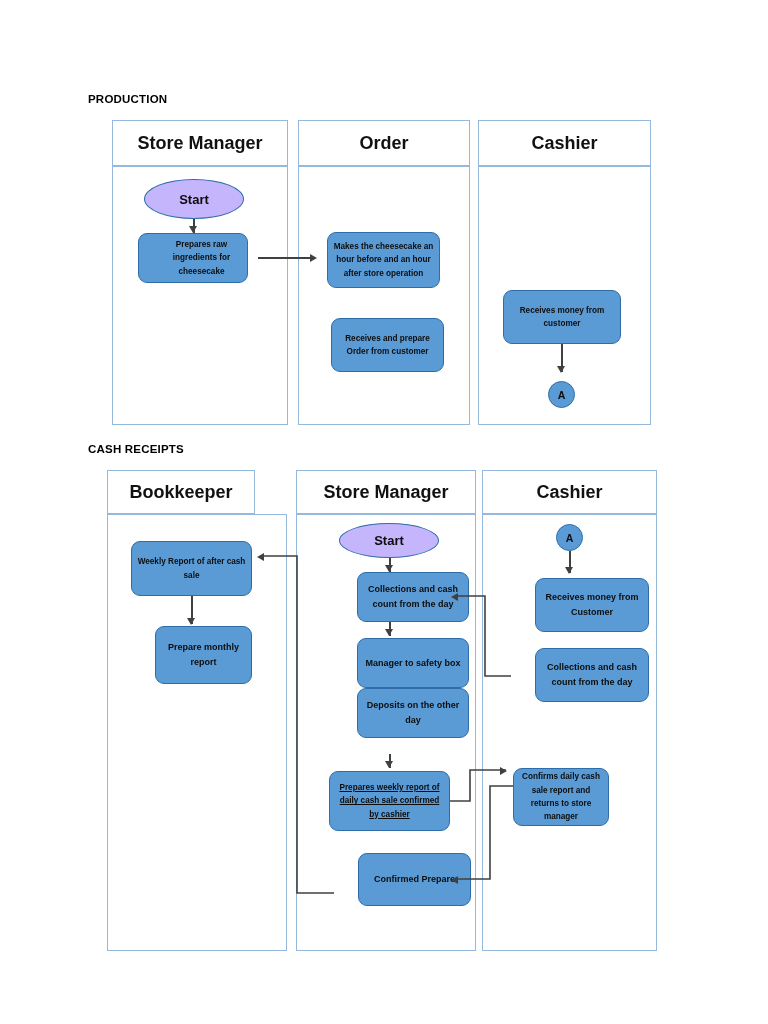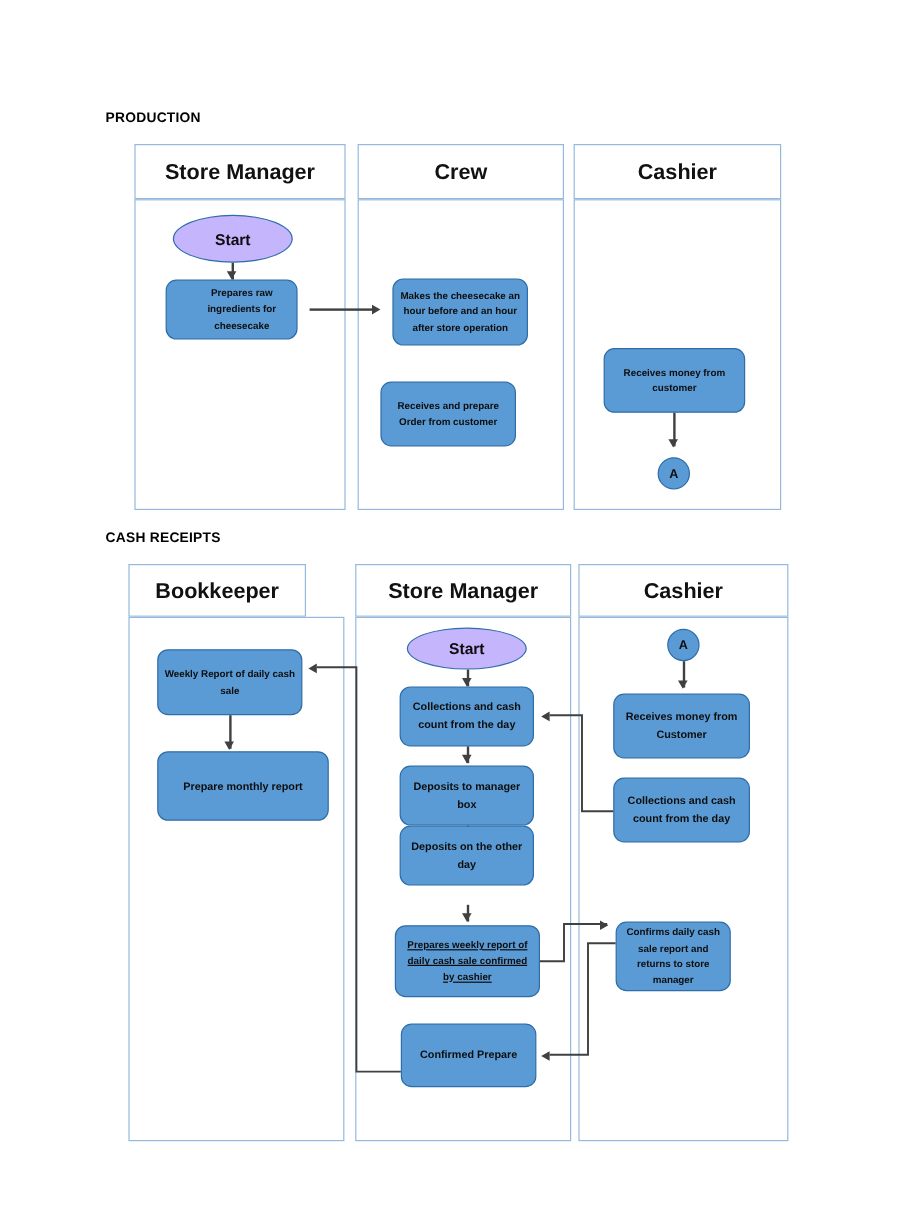--- a/index.html
+++ b/index.html
@@ -51,21 +51,21 @@
     display: flex;
     align-items: center;
     justify-content: center;
     text-align: center;
     font-size: 8.2px;
     font-weight: bold;
     line-height: 1.62;
     color: #0d0d0d;
     padding: 2px 5px;
   }
-  .node.big { font-size: 9px; }
+  .node.big { font-size: 9px; margin-left: 24px; }
 
   .oval {
     position: absolute;
     background: #c4b5fd;
     border: 1px solid #2E6DA8;
     border-radius: 50%;
     display: flex;
     align-items: center;
     justify-content: center;
     font-size: 13px;
@@ -97,76 +97,76 @@
   .arrow.left  { border-top: 4.5px solid transparent; border-bottom: 4.5px solid transparent; border-right: 7px solid #404040; }
 
   svg.flow-svg { position: absolute; left: 0; top: 0; pointer-events: none; }
 </style>
 </head>
 <body>
 
 <div class="section-title" style="left:88px; top:93px;">PRODUCTION</div>
 
 <div class="lane-header" style="left:112px; top:120px; width:176px; height:46px;">Store Manager</div>
-<div class="lane-header" style="left:298px; top:120px; width:172px; height:46px;">Crew</div>
+<div class="lane-header" style="left:298px; top:120px; width:172px; height:46px;">Order</div>
 <div class="lane-header" style="left:478px; top:120px; width:173px; height:46px;">Cashier</div>
 
 <div class="lane" style="left:112px; top:166px; width:176px; height:259px;"></div>
 <div class="lane" style="left:298px; top:166px; width:172px; height:259px;"></div>
 <div class="lane" style="left:478px; top:166px; width:173px; height:259px;"></div>
 
 <div class="oval" style="left:144px; top:179px; width:100px; height:40px;">Start</div>
 
 <div class="ln lnv" style="left:193px; top:219px; height:14px;"></div>
 <div class="arrow down" style="left:188.5px; top:226px;"></div>
 
 <div class="node" style="left:138px; top:233px; width:110px; height:50px;padding-left:22px;">Prepares raw ingredients for cheesecake</div>
 
 <div class="ln lnh" style="left:258px; top:257px; width:52px;"></div>
 <div class="arrow right" style="left:310px; top:253.5px;"></div>
 
 <div class="node" style="left:327px; top:232px; width:113px; height:56px;">Makes the cheesecake an hour before and an hour after store operation</div>
 
-<div class="node" style="left:317px; top:318px; width:113px; height:54px;">Receives and prepare Order from customer</div>
+<div class="node" style="left:331px; top:318px; width:113px; height:54px;">Receives and prepare Order from customer</div>
 
 <div class="node" style="left:503px; top:290px; width:118px; height:54px;">Receives money from customer</div>
 
 <div class="ln lnv" style="left:561px; top:344px; height:28px;"></div>
 <div class="arrow down" style="left:556.5px; top:366px;"></div>
 
 <div class="conn" style="left:548px; top:381px; width:27px; height:27px;">A</div>
 
 <div class="section-title" style="left:88px; top:443px;">CASH RECEIPTS</div>
 
 <div class="lane-header" style="left:107px; top:470px; width:148px; height:44px;">Bookkeeper</div>
 <div class="lane-header" style="left:296px; top:470px; width:180px; height:44px;">Store Manager</div>
 <div class="lane-header" style="left:482px; top:470px; width:175px; height:44px;">Cashier</div>
 
 <div class="lane" style="left:107px; top:514px; width:180px; height:437px;"></div>
 <div class="lane" style="left:296px; top:514px; width:180px; height:437px;"></div>
 <div class="lane" style="left:482px; top:514px; width:175px; height:437px;"></div>
 
-<div class="node" style="left:131px; top:541px; width:121px; height:55px;">Weekly Report of daily cash sale</div>
+<div class="node" style="left:131px; top:541px; width:121px; height:55px;">Weekly Report of after cash sale</div>
 
 <div class="ln lnv" style="left:191px; top:596px; height:28px;"></div>
 <div class="arrow down" style="left:186.5px; top:618px;"></div>
 
-<div class="node big" style="left:131px; top:626px; width:143px; height:58px;">Prepare monthly report</div>
+<div class="node big" style="left:131px; top:626px; width:97px; height:58px;">Prepare monthly report</div>
 
 <div class="oval" style="left:339px; top:523px; width:100px; height:35px;">Start</div>
 
 <div class="ln lnv" style="left:389px; top:558px; height:14px;"></div>
 <div class="arrow down" style="left:384.5px; top:565px;"></div>
 
 <div class="node big" style="left:333px; top:572px; width:112px; height:50px;">Collections and cash count from the day</div>
 
 <div class="ln lnv" style="left:389px; top:622px; height:14px;"></div>
 <div class="arrow down" style="left:384.5px; top:629px;"></div>
 
-<div class="node big" style="left:333px; top:638px; width:112px; height:50px;">Deposits to manager box</div>
+<div class="node big" style="left:333px; top:638px; width:112px; height:50px;">Manager to safety box</div>
 
 <div class="ln lnv" style="left:389px; top:688px; height:14px;"></div>
 <div class="arrow down" style="left:384.5px; top:695px;"></div>
 
 <div class="node big" style="left:333px; top:688px; width:112px; height:50px;">Deposits on the other day</div>
 
 <div class="ln lnv" style="left:389px; top:754px; height:14px;"></div>
 <div class="arrow down" style="left:384.5px; top:761px;"></div>
 
 <div class="node" style="left:329px; top:771px; width:121px; height:60px;text-decoration:underline;">Prepares weekly report of daily cash sale confirmed by cashier</div>

